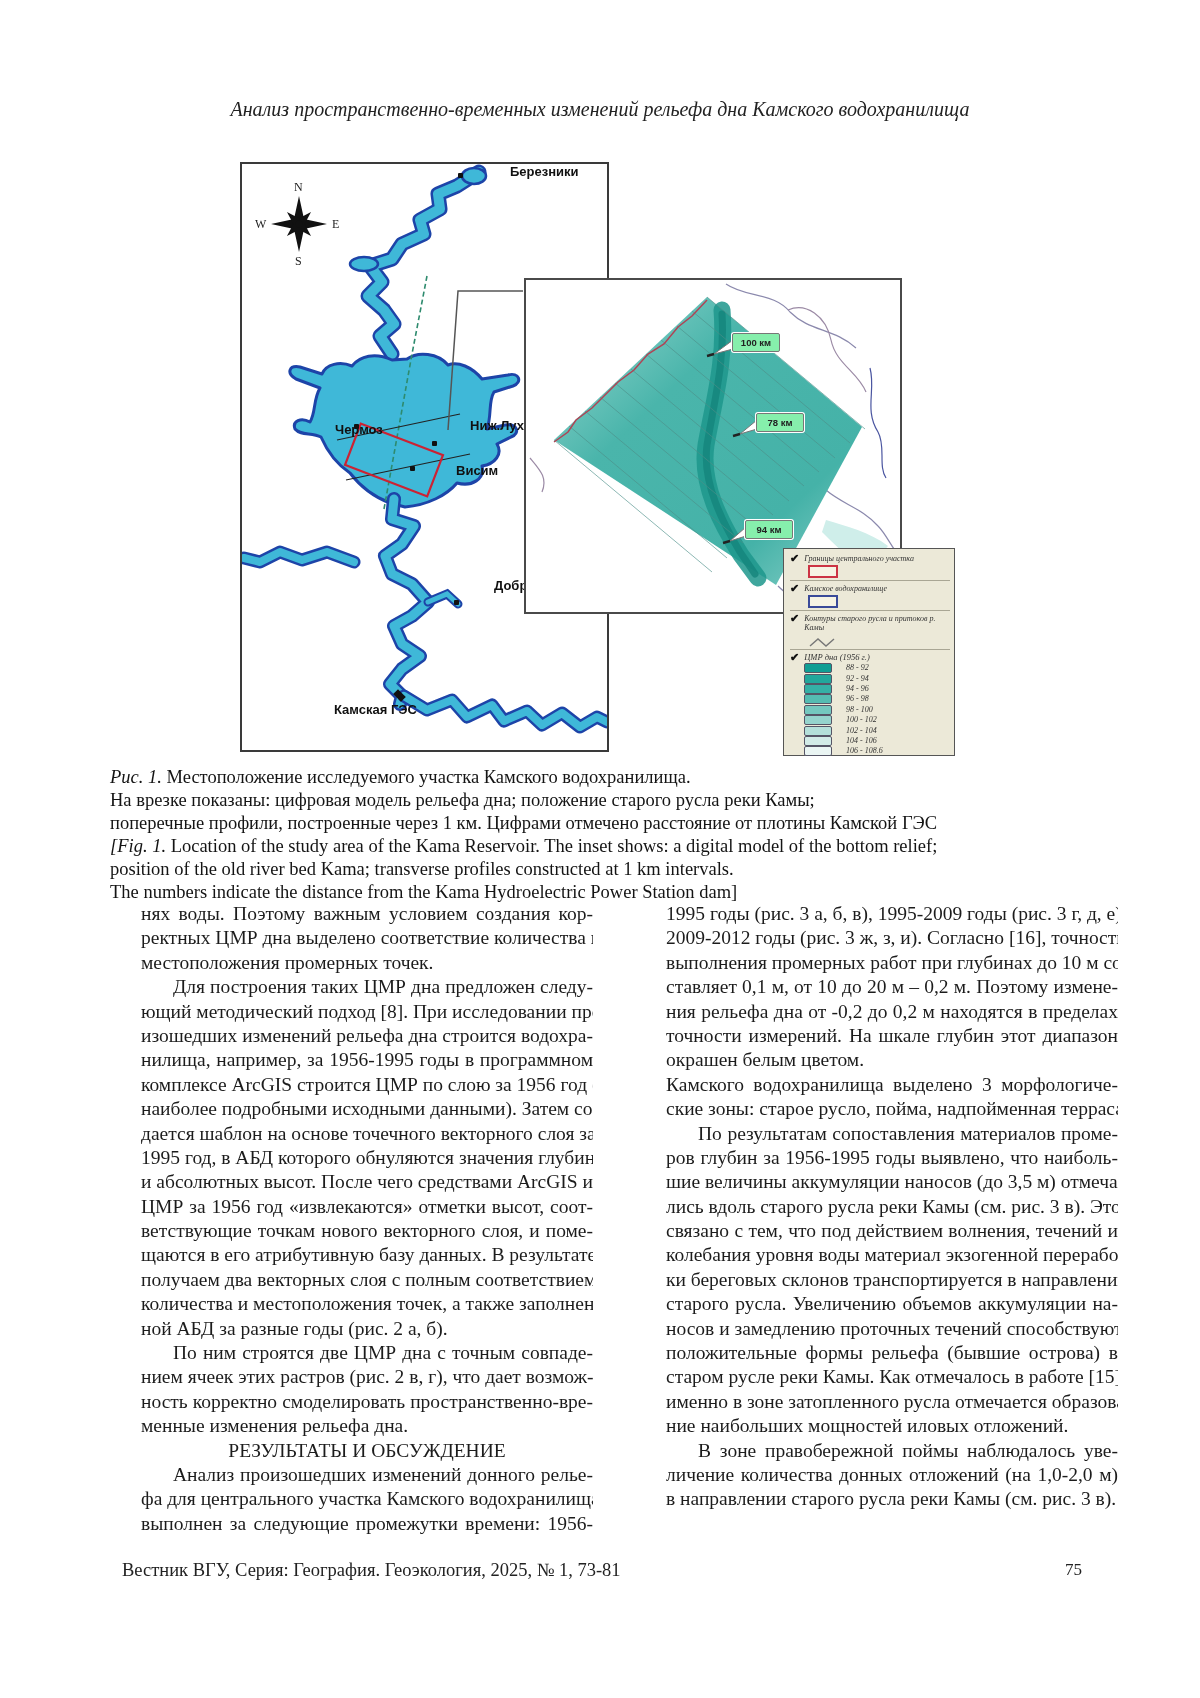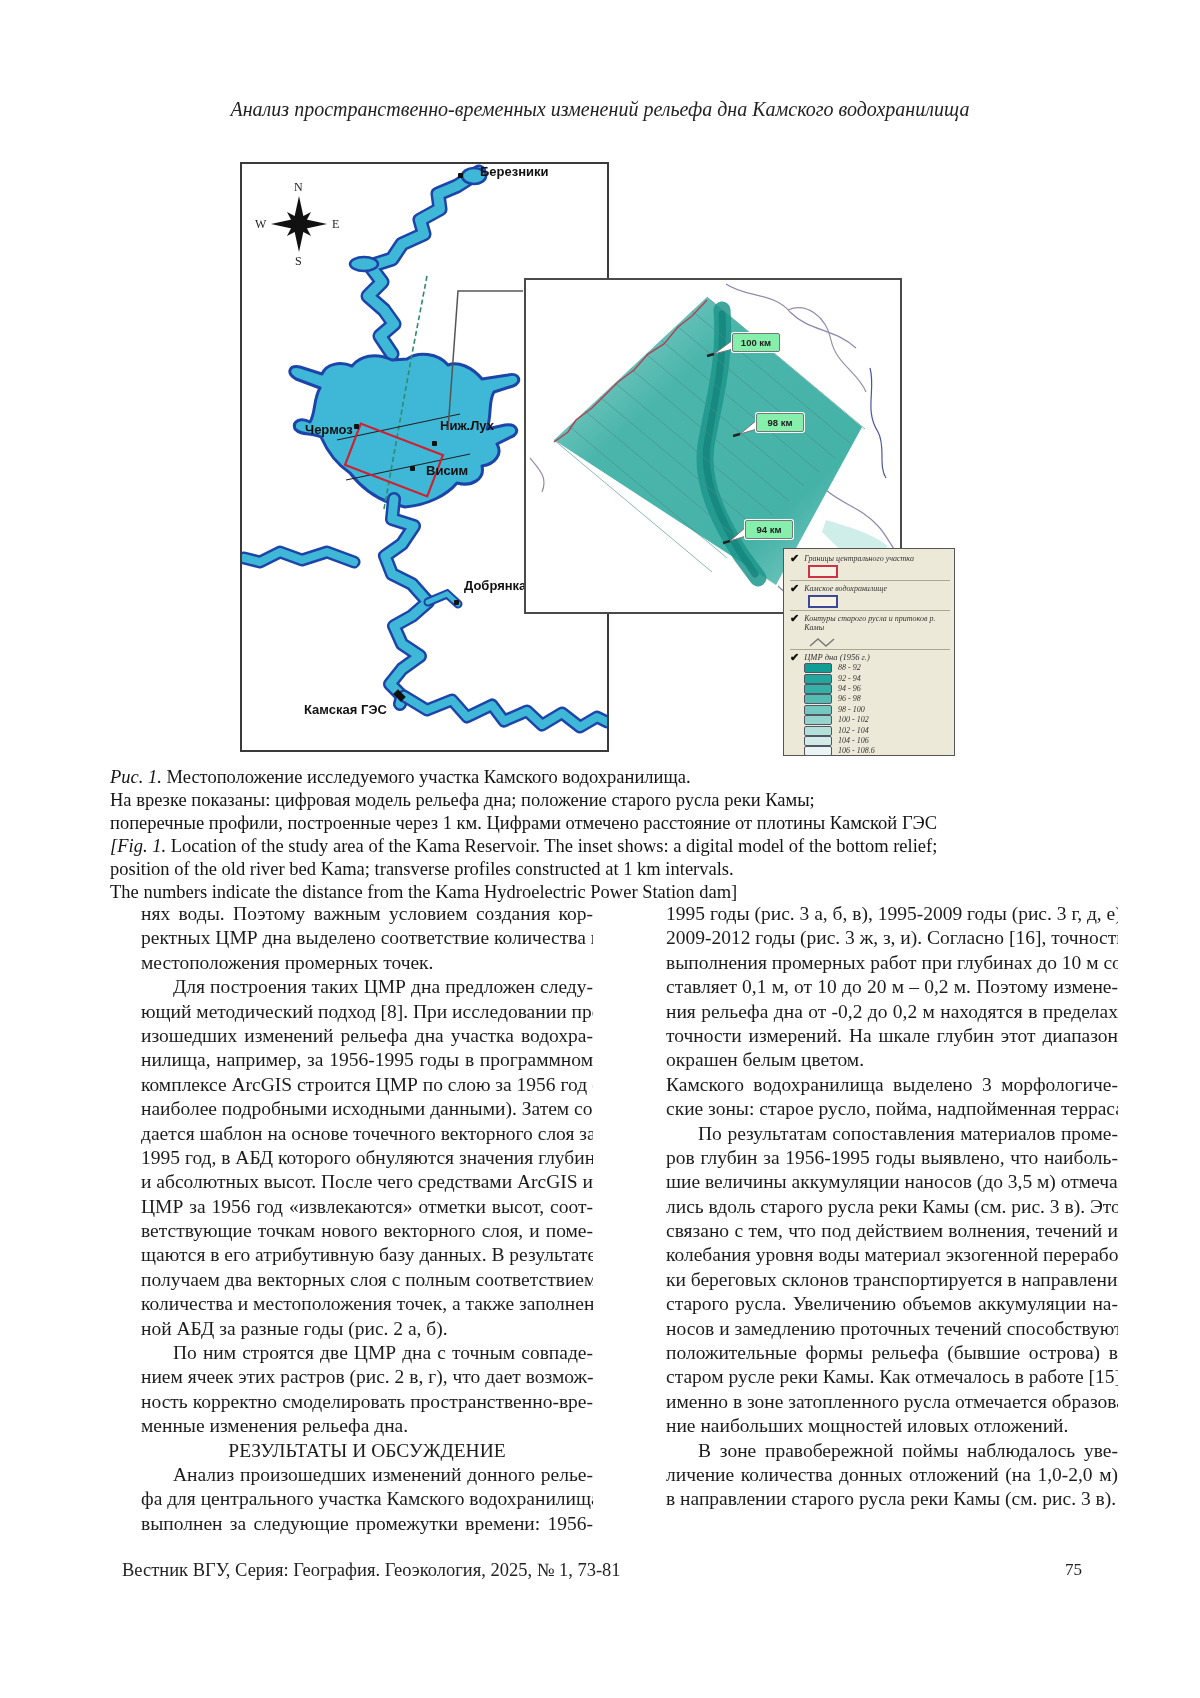--- a/index.html
+++ b/index.html
@@ -20,26 +20,26 @@
         font-family:"Liberation Serif", serif;box-sizing:border-box;padding:2px 4px 2px 6px;}
   .legend-row{border-bottom:1px solid #a9a694;padding:2px 0 3px 0;}
   .legend-row:last-child{border-bottom:none;}
   .legend-line{display:flex;align-items:flex-start;gap:5px;}
   .check{font-size:11px;line-height:10px;color:#111;font-weight:bold;}
   .legend-label{font-size:8px;font-style:italic;color:#333;line-height:9px;padding-top:1px;}
   .swatch-wrap{margin:2px 0 0 18px;height:12px;}
   .swatch-red{width:26px;height:9px;border:2px solid #cc3344;background:#f6f3e4;}
   .swatch-navy{width:26px;height:9px;border:2px solid #3a4a99;background:#f6f3e4;}
   .dem-classes{margin:1px 0 0 14px;}
-  .dem-row{display:flex;align-items:center;gap:6px;height:10.4px;}
+  .dem-row{display:flex;align-items:center;gap:14px;height:10.4px;}
   .dem-swatch{width:26px;height:8px;border:1px solid #556;border-radius:2px;}
   .dem-label{font-size:8px;font-style:italic;color:#333;line-height:8px;}
   
   .map-label{position:absolute;font-family:"Liberation Sans", sans-serif;font-weight:bold;
-        font-size:13px;color:#111;white-space:nowrap;z-index:2;}
+        font-size:13px;color:#111;white-space:nowrap;z-index:2;margin-left:30px;}
   .map-marker{position:absolute;width:5px;height:5px;background:#111;border-radius:1px;z-index:2;}
   .map-marker.diamond{width:11px;height:11px;border-radius:0;transform:rotate(45deg) scaleY(.62);}
   
   .callout{position:absolute;background:#86efac;border:1px solid #777;border-radius:2px;
         width:46px;height:17px;z-index:2;display:flex;align-items:center;justify-content:center;
         font-family:"Liberation Sans", sans-serif;font-size:9.5px;font-weight:bold;color:#222;
         box-shadow:0 0 0 1px #ffffff;}
   
   .compass-letter{font-family:"Liberation Serif", serif;font-size:12px;fill:#222;}
   
@@ -169,21 +169,21 @@
 
         <g>
           <polygon points="207,60 207,69 188,74" fill="#fff" stroke="#777" stroke-width="1"></polygon>
           <line x1="188" y1="74" x2="181" y2="76" stroke="#222" stroke-width="2.5"></line>
           <polygon points="231,140 231,149 214,154" fill="#fff" stroke="#777" stroke-width="1"></polygon>
           <line x1="214" y1="154" x2="207" y2="156" stroke="#222" stroke-width="2.5"></line>
           <polygon points="220,247 220,256 204,261 " fill="#fff" stroke="#777" stroke-width="1"></polygon>
           <line x1="204" y1="261" x2="197" y2="263" stroke="#222" stroke-width="2.5"></line>
         </g>
       </svg>
-    <div class="callout" style="left: 206px; top: 53px;">100 км</div><div class="callout" style="left: 230px; top: 133px;">98 км</div><div class="callout" style="left: 219px; top: 240px;">94 км</div></div>
+    <div class="callout" style="left: 206px; top: 53px;">100 км</div><div class="callout" style="left: 230px; top: 133px;">78 км</div><div class="callout" style="left: 219px; top: 240px;">94 км</div></div>
 
     <div class="legend-box">
       <div class="legend-row">
         <div class="legend-line">
           <span class="check">✔</span>
           <span class="legend-label">Границы центрального участка</span>
         </div>
         <div class="swatch-wrap">
             <div class="swatch-red"></div>
           </div>
@@ -264,21 +264,21 @@
       <div>The numbers indicate the distance from the Kama Hydroelectric Power Station dam]</div>
     </div>
 
   <div class="columns">
     <div class="col" id="col-left">
         <div class="tl">нях воды. Поэтому важным условием создания кор-</div>
         <div class="tl">ректных ЦМР дна выделено соответствие количества и</div>
         <div class="tl l">местоположения промерных точек.</div>
         <div class="tl ind">Для построения таких ЦМР дна предложен следу-</div>
         <div class="tl">ющий методический подход [8]. При исследовании про-</div>
-        <div class="tl">изошедших изменений рельефа дна участка водохра-</div>
+        <div class="tl">изошедших изменений рельефа дна строится водохра-</div>
         <div class="tl">нилища, например, за 1956-1995 годы в программном</div>
         <div class="tl">комплексе ArcGIS строится ЦМР по слою за 1956 год (с</div>
         <div class="tl">наиболее подробными исходными данными). Затем соз-</div>
         <div class="tl">дается шаблон на основе точечного векторного слоя за</div>
         <div class="tl">1995 год, в АБД которого обнуляются значения глубин</div>
         <div class="tl">и абсолютных высот. После чего средствами ArcGIS из</div>
         <div class="tl">ЦМР за 1956 год «извлекаются» отметки высот, соот-</div>
         <div class="tl">ветствующие точкам нового векторного слоя, и поме-</div>
         <div class="tl">щаются в его атрибутивную базу данных. В результате</div>
         <div class="tl">получаем два векторных слоя с полным соответствием</div>

